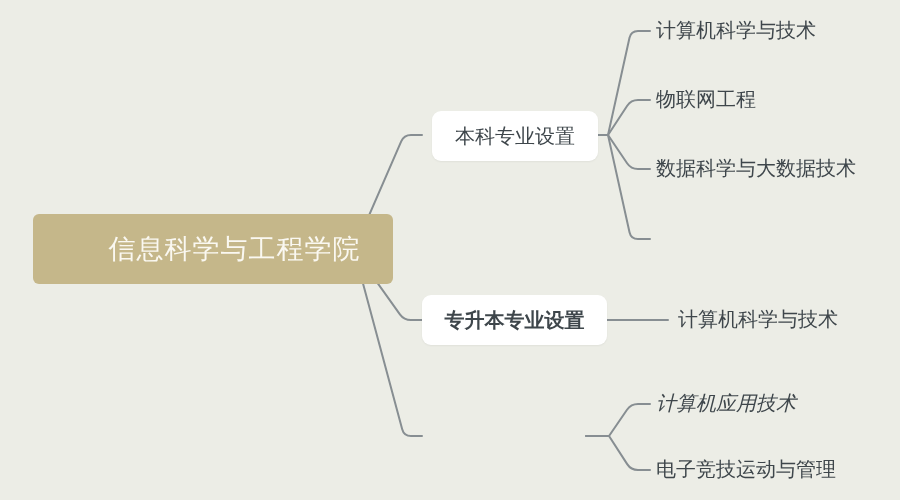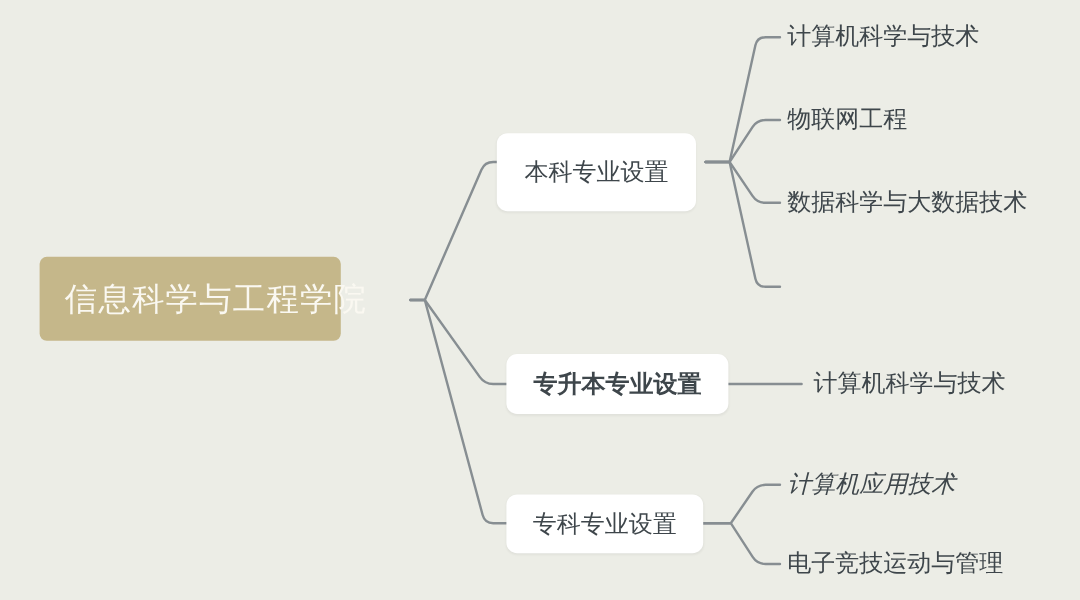--- a/index.html
+++ b/index.html
@@ -56,32 +56,29 @@
       <path d="M 588 135 L 608 135 L 629.5 37.8 Q 631 31 638 31 L 650 31" fill="none" stroke="#878E92" stroke-width="2" stroke-linecap="round"></path>
       <path d="M 588 135 L 608 135 L 627.2 105.8 Q 631 100 638 100 L 650 100" fill="none" stroke="#878E92" stroke-width="2" stroke-linecap="round"></path>
       <path d="M 588 135 L 608 135 L 627.1 163.2 Q 631 169 638 169 L 650 169" fill="none" stroke="#878E92" stroke-width="2" stroke-linecap="round"></path>
       <path d="M 588 135 L 608 135 L 629.5 232.2 Q 631 239 638 239 L 650 239" fill="none" stroke="#878E92" stroke-width="2" stroke-linecap="round"></path>
       <path d="M 342 250 L 354 250 L 399.9 314.3 Q 404 320 411 320 L 422 320" fill="none" stroke="#878E92" stroke-width="2" stroke-linecap="round"></path>
       <path d="M 607 320 L 607 320 L 668 320" fill="none" stroke="#878E92" stroke-width="2" stroke-linecap="round"></path>
       <path d="M 342 250 L 354 250 L 402.2 429.2 Q 404 436 411 436 L 422 436" fill="none" stroke="#878E92" stroke-width="2" stroke-linecap="round"></path>
       <path d="M 586 436 L 609 436 L 627.0 409.8 Q 631 404 638 404 L 650 404" fill="none" stroke="#878E92" stroke-width="2" stroke-linecap="round"></path>
       <path d="M 586 436 L 609 436 L 627.2 464.1 Q 631 470 638 470 L 650 470" fill="none" stroke="#878E92" stroke-width="2" stroke-linecap="round"></path>
     </svg>
-  <div class="node root-node" id="root-node" style="left: 33px; top: 214px; width: 251px; height: 70px; background: rgb(197, 183, 138); color: rgb(250, 248, 241); padding-left: 43px;">
+  <div class="node root-node" id="root-node" style="left: 33px; top: 214px; width: 360px; height: 70px; background: rgb(197, 183, 138); color: rgb(250, 248, 241); padding-left: 43px;">
     <span>信息科学与工程学院</span>
   </div>
 
-<div class="node branch-node" style="left: 414px; top: 111px; width: 166px; height: 65px; color: rgb(62, 70, 75);">
+<div class="node branch-node" style="left: 432px; top: 111px; width: 166px; height: 50px; color: rgb(62, 70, 75);">
       <span>本科专业设置</span>
     </div>
     <div class="leaf-node" style="left: 656px; top: 31px; color: rgb(62, 70, 75);">计算机科学与技术</div>
     <div class="leaf-node" style="left: 656px; top: 169px; color: rgb(62, 70, 75);">数据科学与大数据技术</div>
     <div class="leaf-node" style="left: 656px; top: 100px; color: rgb(62, 70, 75);">物联网工程</div>
     <div class="node branch-node" style="left: 422px; top: 295px; width: 185px; height: 50px; color: rgb(62, 70, 75); font-weight: bold;">
       <span>专升本专业设置</span>
     </div>
     <div class="leaf-node" style="left: 678px; top: 320px; color: rgb(62, 70, 75);">计算机科学与技术</div>
-    <div class="node branch-node" style="left: 422px; top: 412px; width: 164px; height: 49px; color: rgb(62, 70, 75);">
-      <span>专科专业设置</span>
-    </div>
     <div class="leaf-node" style="left: 656px; top: 404px; color: rgb(62, 70, 75); font-style: italic;">计算机应用技术</div>
     <div class="leaf-node" style="left: 656px; top: 470px; color: rgb(62, 70, 75);">电子竞技运动与管理</div>
   </div>
 
 </body></html>

